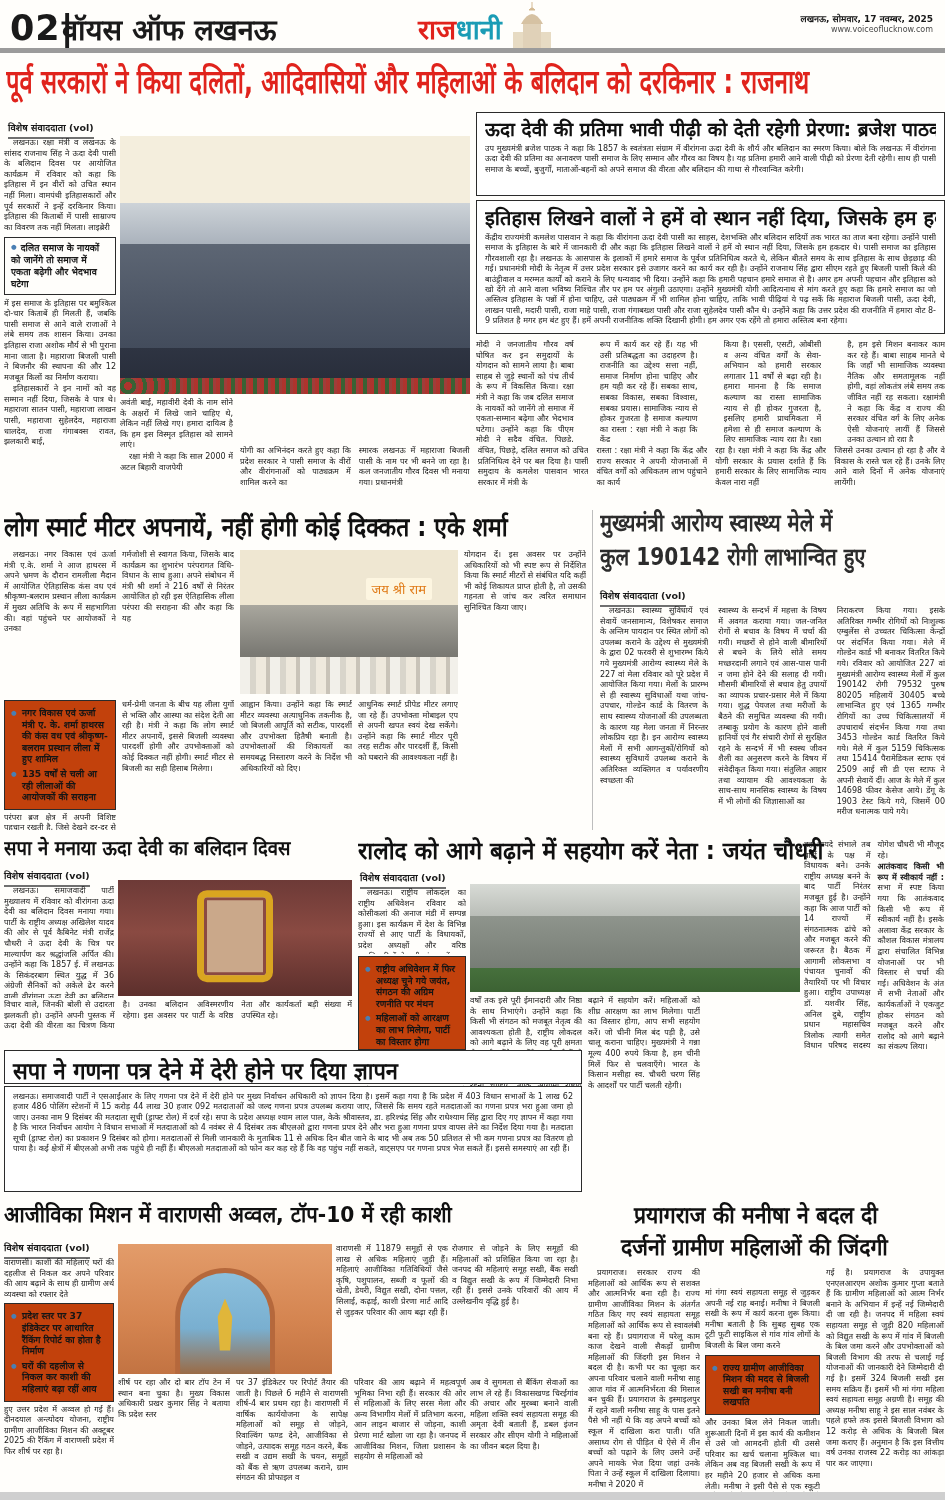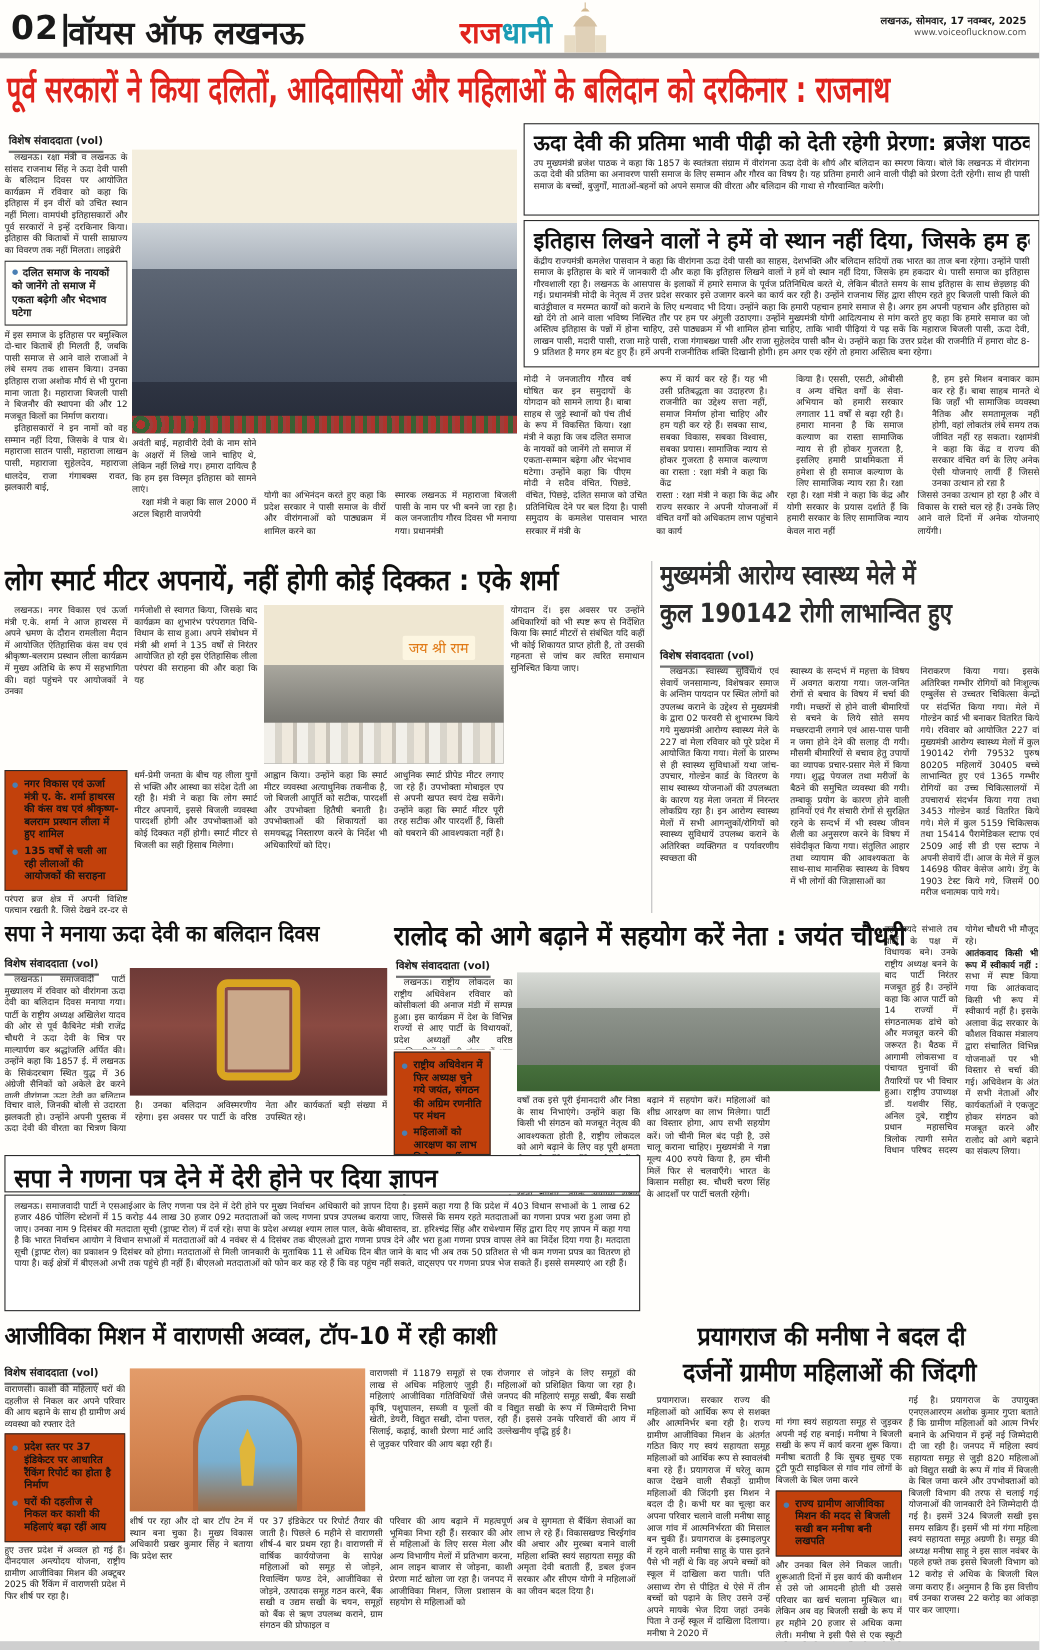--- a/index.html
+++ b/index.html
@@ -37,21 +37,21 @@
     border:7px solid #d9a520;border-radius:10px;background:#caa88a;box-shadow:0 0 0 3px #8a4a42 inset}
   .ph-rld{background:linear-gradient(180deg,#d8dbd6 0%,#b9bdb7 30%,#8e948c 30%,#777d75 78%,#46703c 78%,#3c6233 100%)}
   .ph-var{background:linear-gradient(180deg,#e39c6a 0%,#d48450 60%,#c27342 100%)}
   .ph-var .arch{position:absolute;left:50%;bottom:0;width:42%;height:78%;transform:translateX(-50%);
     background:linear-gradient(180deg,#8cc0dd 0%,#79afd0 55%,#9a6b45 100%);border-radius:50% 50% 0 0/46% 46% 0 0;border:5px solid #b5683c;border-bottom:none}
   .ph-var .spire{position:absolute;left:50%;bottom:18%;width:26px;height:52px;transform:translateX(-50%);
     background:#e0b63a;clip-path:polygon(50% 0,78% 35%,70% 100%,30% 100%,22% 35%)}
   .crowdline{position:absolute;left:0;right:0;bottom:0;height:26%;
     background:repeating-linear-gradient(90deg,#f2f0ea 0 10px,#d9d5cb 10px 16px,#efe9dd 16px 26px,#c9c3b8 26px 30px)}
   
-  .pagenum{font-size:30px;font-weight:800;letter-spacing:1px}
+  .pagenum{font-size:35px;font-weight:800;letter-spacing:1px}
   .masthead{font-size:29px;font-weight:800;white-space:nowrap}
   .logo1{font-size:27px;font-weight:800;color:#e0231c}
   .logo2{font-size:27px;font-weight:800;color:#1b9cb5}
   .dateline{font-size:9px;font-weight:bold;text-align:right}
   .website{font-size:8px;color:#4a4a4a;text-align:right}
   .temple{position:absolute;opacity:.8}
 </style>
 </head>
 <body>
 
@@ -130,21 +130,21 @@
   </div>
 
   <div class="abs" style="left:4px;top:508px;width:588px;height:38px;overflow:hidden">
     <span class="h-blk scale" style="font-size:26px;transform:scaleX(.88)">लोग स्मार्ट मीटर अपनायें, नहीं होगी कोई दिक्कत : एके शर्मा</span>
   </div>
 
   <div class="abs col" style="left:4px;top:550px;width:112px;height:144px">
     <p>लखनऊ। नगर विकास एवं ऊर्जा मंत्री ए.के. शर्मा ने आज हाथरस में अपने भ्रमण के दौरान रामलीला मैदान में आयोजित ऐतिहासिक कंस वध एवं श्रीकृष्ण-बलराम प्रस्थान लीला कार्यक्रम में मुख्य अतिथि के रूप में सहभागिता की। वहां पहुंचने पर आयोजकों ने उनका</p>
   </div>
   <div class="abs col" style="left:122px;top:550px;width:112px;height:144px">
-    <p class="noind">गर्मजोशी से स्वागत किया, जिसके बाद कार्यक्रम का शुभारंभ परंपरागत विधि-विधान के साथ हुआ। अपने संबोधन में मंत्री श्री शर्मा ने 135 वर्षों से निरंतर आयोजित हो रही इस ऐतिहासिक लीला परंपरा की सराहना की और कहा कि यह</p>
+    <p class="noind">गर्मजोशी से स्वागत किया, जिसके बाद कार्यक्रम का शुभारंभ परंपरागत विधि-विधान के साथ हुआ। अपने संबोधन में मंत्री श्री शर्मा ने 216 वर्षों से निरंतर आयोजित हो रही इस ऐतिहासिक लीला परंपरा की सराहना की और कहा कि यह</p>
   </div>
 
   <div class="photo ph-sm" style="left:240px;top:550px;width:218px;height:144px">
     <div class="banner">जय श्री राम</div>
     <div class="crowdline"></div>
   </div>
 
   <div class="abs col" style="left:464px;top:550px;width:122px;height:280px">
     <p class="noind">योगदान दें। इस अवसर पर उन्होंने अधिकारियों को भी स्पष्ट रूप से निर्देशित किया कि स्मार्ट मीटरों से संबंधित यदि कहीं भी कोई शिकायत प्राप्त होती है, तो उसकी गहनता से जांच कर त्वरित समाधान सुनिश्चित किया जाए।</p>
   </div>
@@ -197,21 +197,21 @@
 
   <div class="abs" style="left:358px;top:833px;width:587px;height:34px;overflow:hidden">
     <span class="h-blk scale" style="font-size:24px;transform:scaleX(.95)">रालोद को आगे बढ़ाने में सहयोग करें नेता : जयंत चौधरी</span>
   </div>
   <div class="abs" style="left:360px;top:866px">
     <span class="byline">विशेष संवाददाता (vol)</span>
   </div>
   <div class="abs col" style="left:358px;top:888px;width:108px;height:66px">
     <p>लखनऊ। राष्ट्रीय लोकदल का राष्ट्रीय अधिवेशन रविवार को कोसीकलां की अनाज मंडी में सम्पन्न हुआ। इस कार्यक्रम में देश के विभिन्न राज्यों से आए पार्टी के विधायकों, प्रदेश अध्यक्षों और वरिष्ठ पदाधिकारियों ने बड़ी संख्या में भाग लेकर संगठन की भविष्य की दिशा</p>
   </div>
-  <div class="bbox abs" style="left:358px;top:956px;width:88px;height:94px">
+  <div class="bbox abs" style="left:358px;top:956px;width:108px;height:94px">
     <div class="bullet">राष्ट्रीय अधिवेशन में फिर अध्यक्ष चुने गये जयंत, संगठन की अग्रिम रणनीति पर मंथन</div>
     <div class="bullet">महिलाओं को आरक्षण का लाभ मिलेगा, पार्टी का विस्तार होगा</div>
   </div>
   <div class="abs col" style="left:358px;top:1054px;width:108px;height:138px">और रणनीति पर विस्तृत विमर्श किया। इस मौके पर केंद्रीय मंत्री जयंत चौधरी को सर्वसम्मति से राष्ट्रीय लोकदल का राष्ट्रीय अध्यक्ष चुना गया। अध्यक्ष चुने जाने के बाद जयंत चौधरी ने मंच से सभी प्रतिनिधियों और कार्यकर्ताओं का धन्यवाद व्यक्त किया। उन्होंने कहा कि यह जिम्मेदारी अत्यंत महत्वपूर्ण है, वे आने वाले तीन</div>
 
   <div class="photo ph-rld" style="left:470px;top:884px;width:330px;height:108px"></div>
 
   <div class="abs col" style="left:470px;top:996px;width:112px;height:196px">वर्षों तक इसे पूरी ईमानदारी और निष्ठा के साथ निभाएंगे। उन्होंने कहा कि किसी भी संगठन को मजबूत नेतृत्व की आवश्यकता होती है, राष्ट्रीय लोकदल को आगे बढ़ाने के लिए वह पूरी क्षमता से कार्य करेंगे। उन्होंने कार्यकर्ताओं से अपील करते हुए कहा कि पार्टी में नेतृत्व निर्माण की प्रक्रिया हमेशा सक्रिय रहनी चाहिए, ताकि आगामी राष्ट्रीय अध्यक्ष के चुनाव में</div>
   <div class="abs col" style="left:588px;top:996px;width:112px;height:196px">बढ़ाने में सहयोग करें। महिलाओं को शीघ्र आरक्षण का लाभ मिलेगा। पार्टी का विस्तार होगा, आप सभी सहयोग करें। जो चीनी मिल बंद पड़ी है, उसे चालू कराना चाहिए। मुख्यमंत्री ने गन्ना मूल्य 400 रुपये किया है, हम चीनी मिलें फिर से चलवाएँगे। भारत के किसान मसीहा स्व. चौधरी चरण सिंह के आदर्शों पर पार्टी चलती रहेगी।</div>
 

